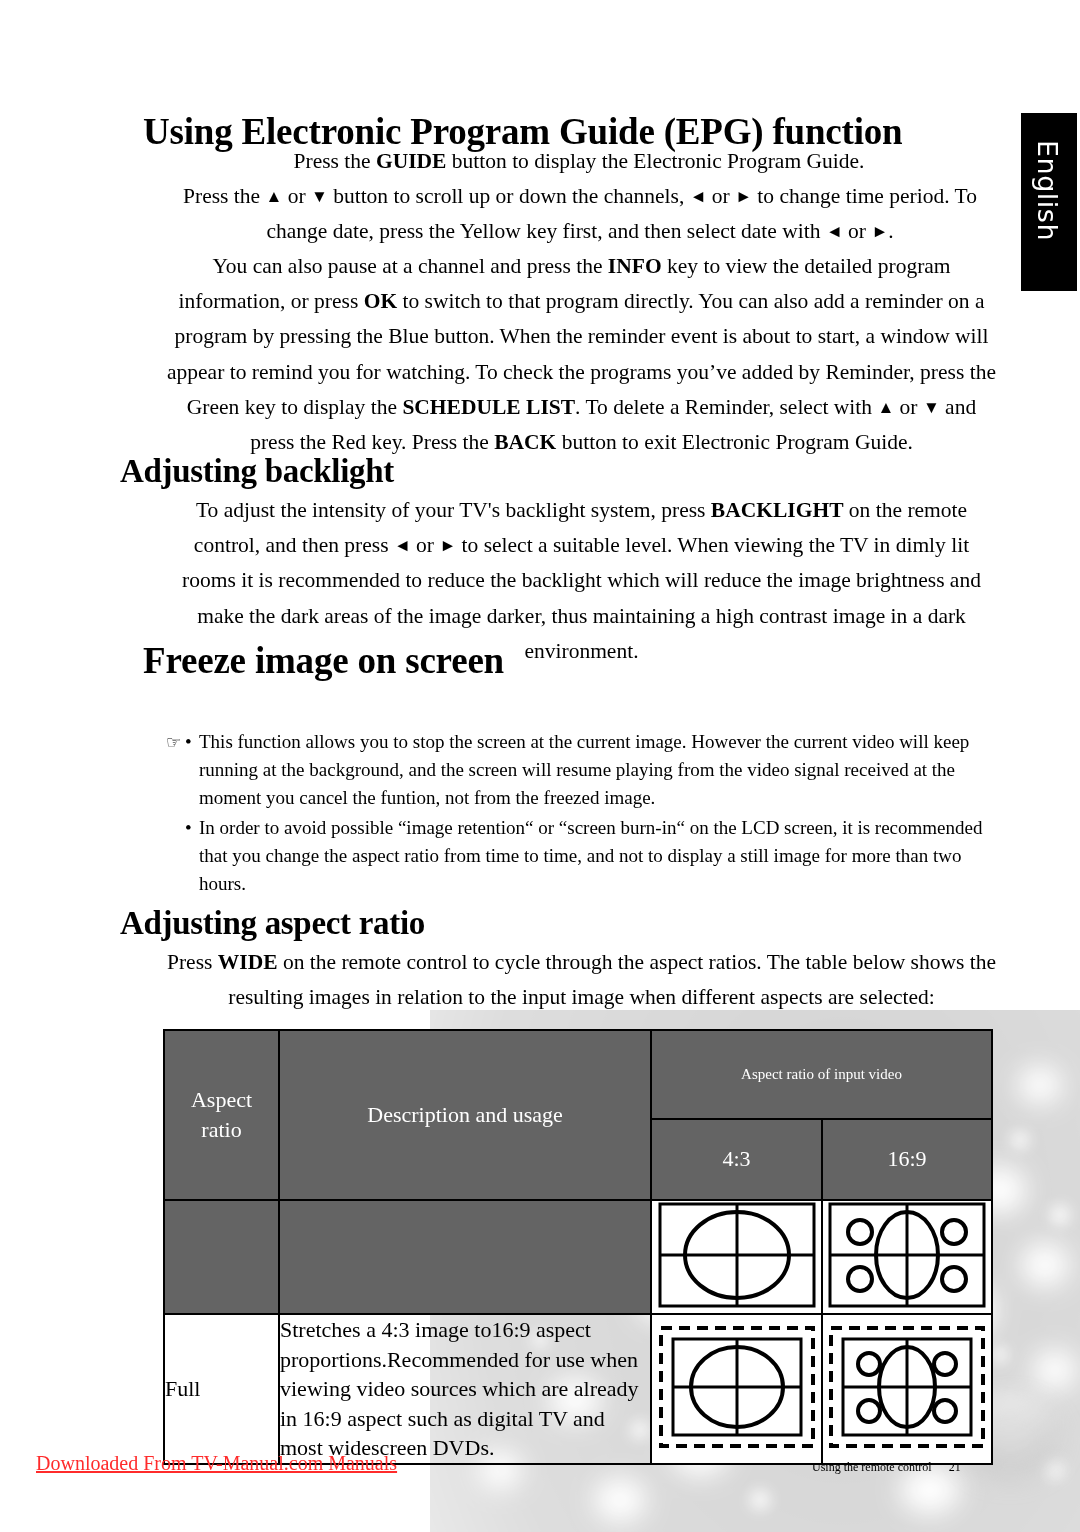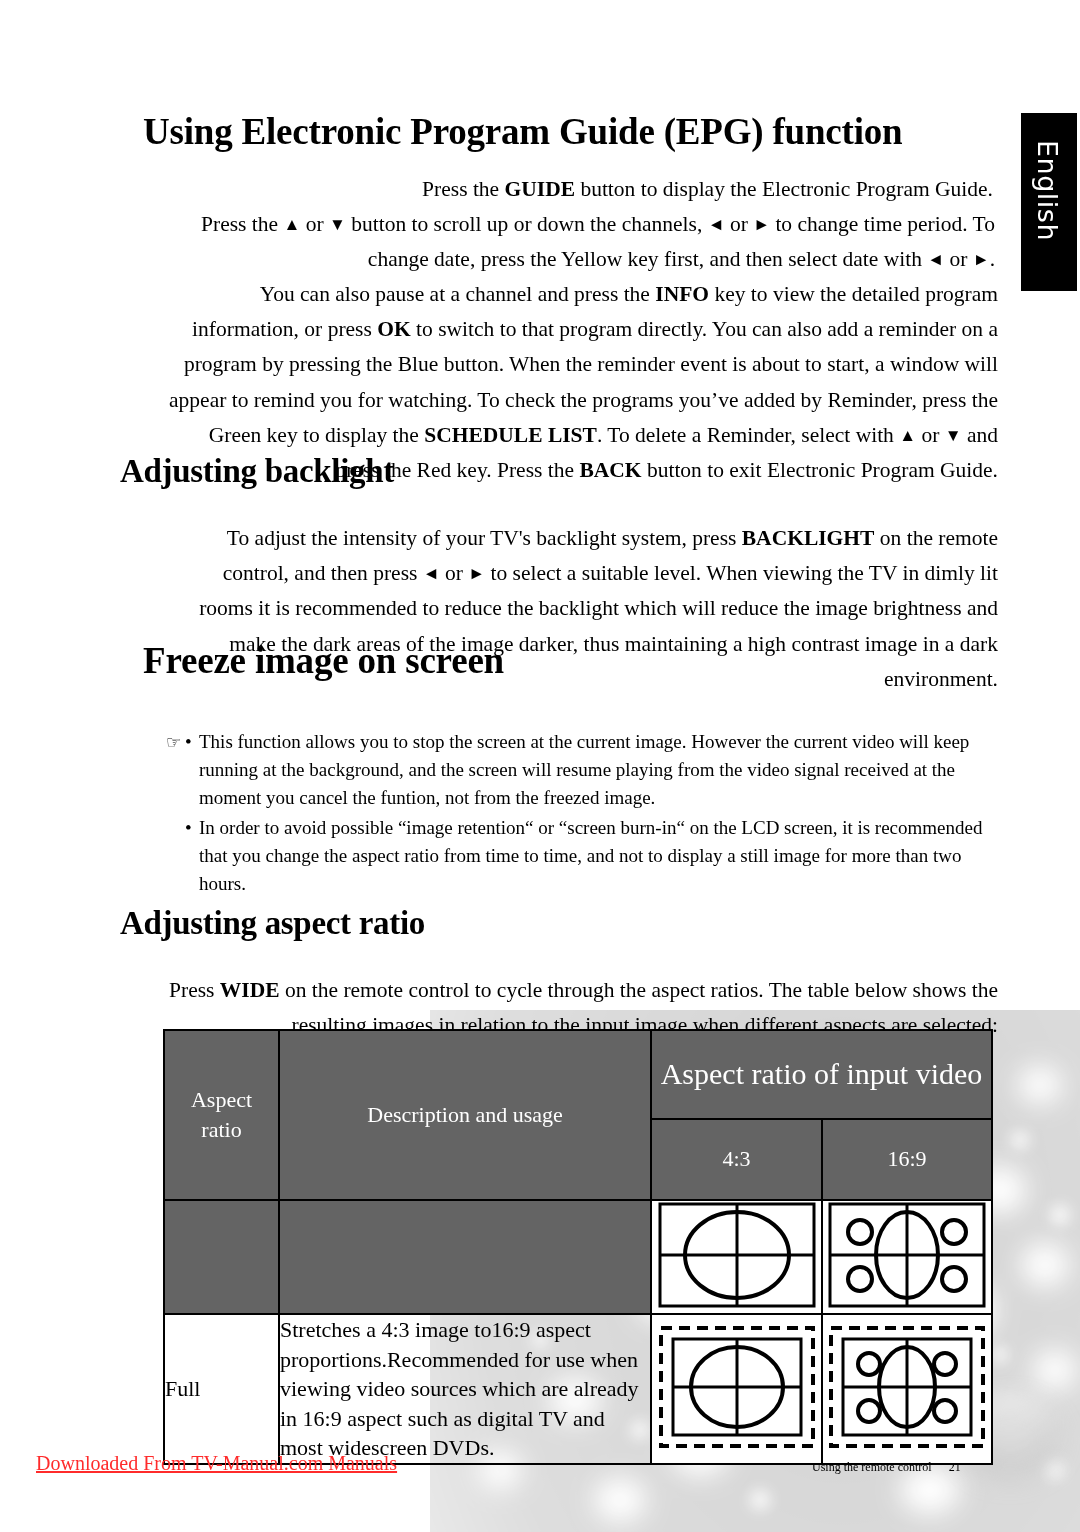--- a/index.html
+++ b/index.html
@@ -70,22 +70,21 @@
     font-family: "Liberation Serif", serif;
     font-weight: bold;
     font-size: 33px;
     letter-spacing: -0.3px;
     white-space: nowrap;
   }
   .para {
     position: absolute;
     font-size: 21.5px;
     line-height: 35.2px;
-    text-align: right;
-    margin-top: 28px;
+    text-align: center;
   }
   .para b { font-weight: bold; }
   .arrow { font-size: 17px; vertical-align: 1px; }
 
   .note-list {
     position: absolute;
     font-size: 19px;
     line-height: 28.2px;
   }
   .note-row {
@@ -119,21 +118,21 @@
     vertical-align: middle;
   }
   .hdr {
     background: #646464;
     color: #ffffff;
     text-align: center;
     font-size: 22px;
     line-height: 30px;
   }
   .hdr-span {
-    font-size: 30px;
+    font-size: 15px;
     height: 33px;
   }
   .cell-text {
     font-size: 22px;
     line-height: 29.5px;
     padding: 4px 0 4px 8px;
   }
   .cell-label {
     font-size: 22px;
     padding-left: 8px;

